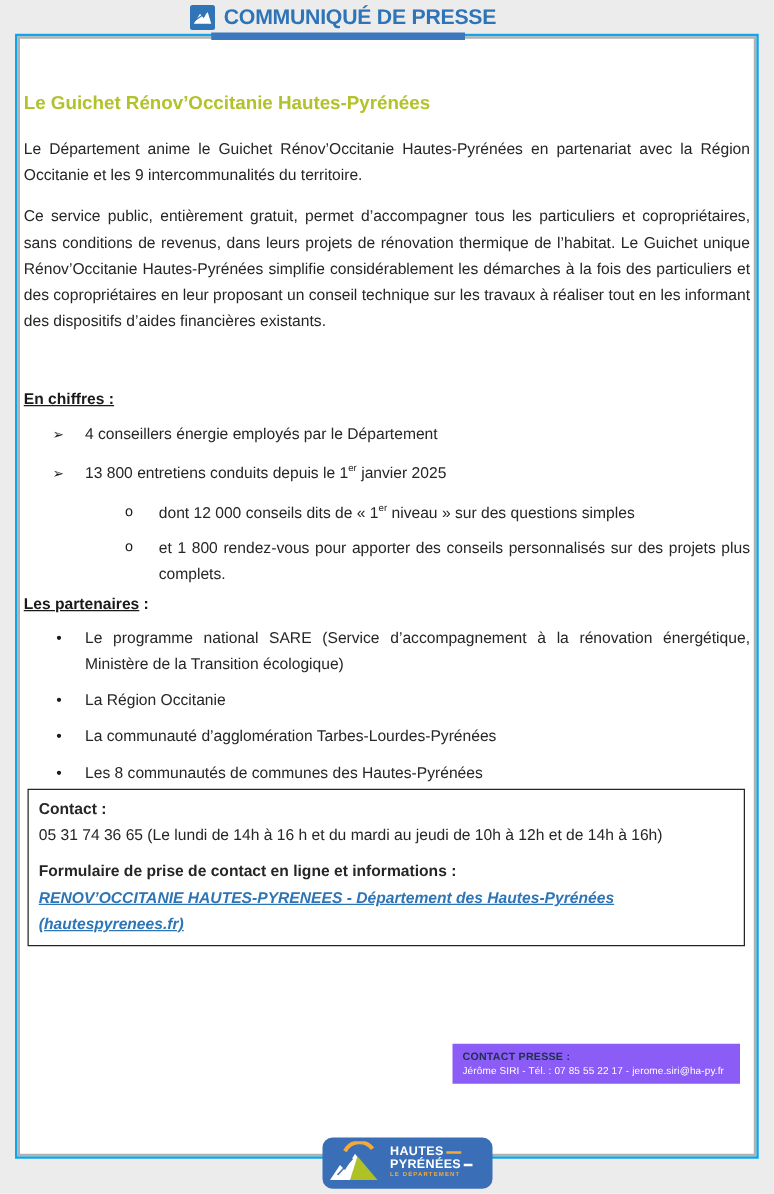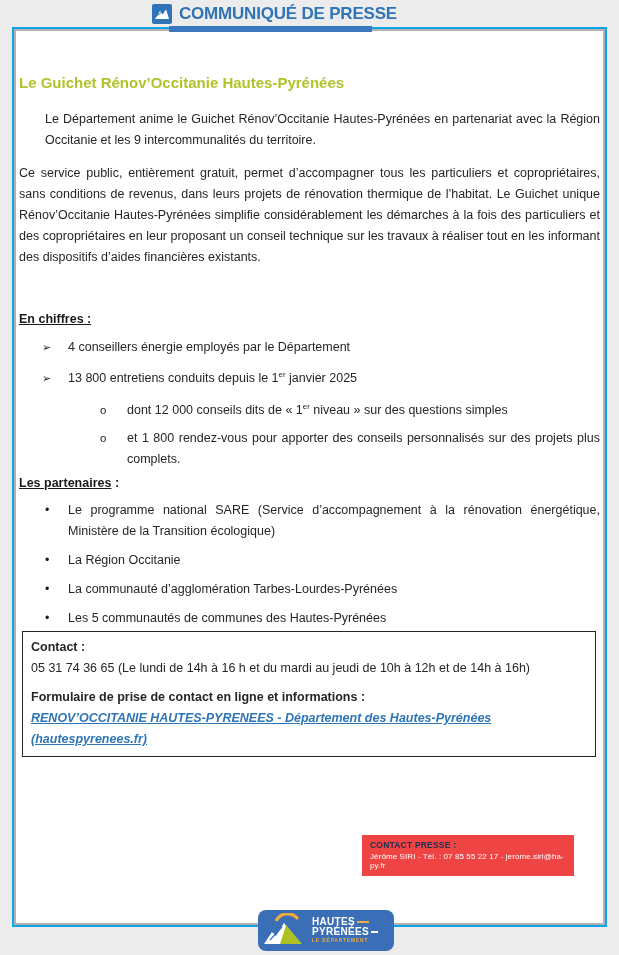--- a/index.html
+++ b/index.html
@@ -28,21 +28,21 @@
     box-sizing:border-box;background:#FFFFFF;border:2px solid #0ea5e9;
   }
   .frame::after{
     content:"";position:absolute;inset:0;border:2px solid #B2B2B2;pointer-events:none;
   }
   .content{padding:0 5px;font-size:12.5px;line-height:21px;}
   .doc-title{
     margin:44px 0 0 0;font-size:15px;line-height:19px;font-weight:bold;color:#B2C22A;
   }
   .para{margin:0;text-align:justify;}
-  .p1{margin-top:17px;margin-left:26px;}
+  .p1{margin-top:17px;}
   .p2{margin-top:12px;}
   .p3{margin-top:18px;}
   .sec-heading{margin:0;font-size:12.5px;line-height:21px;font-weight:bold;color:#1A1A1A;}
   .sec-figures{margin-top:41px;}
   .sec-partners{margin-top:3px;}
   .u{text-decoration:underline;}
   .li{display:flex;margin:0;}
   .li .b{flex:0 0 auto;color:#1A1A1A;}
   .li .t{flex:1 1 auto;text-align:justify;}
   .l1{padding-left:23px;}
@@ -62,22 +62,22 @@
   .cb-heading{margin:0;font-weight:bold;}
   .cb-line1{margin:8px 0 0 0;}
   .cb-line2{margin:0;}
   .cb-form{margin:8px 0 0 0;font-weight:bold;}
   .cb-link{
     display:inline-block;margin:0;color:#2E75B6;font-weight:bold;font-style:italic;
     text-decoration:underline;cursor:pointer;
   }
   
   .press-box{
-    position:absolute;left:362px;top:835px;width:212px;box-sizing:border-box;
-    background:#ef4444;padding:5px 8px 6px 8px;z-index:4;
+    position:absolute;left:362px;top:835px;width:230px;box-sizing:border-box;
+    background:#8b5cf6;padding:5px 8px 6px 8px;z-index:4;
   }
   .pb-title{font-size:8.5px;font-weight:bold;color:#20304E;letter-spacing:0.2px;}
   .pb-details{font-size:8px;color:#FFFFFF;margin-top:2px;letter-spacing:0.1px;}
   
   .footer-logo{
     position:absolute;left:258px;top:910px;width:136px;height:41px;box-sizing:border-box;
     background:#3A6FB7;border-radius:8px;z-index:10;
     display:flex;align-items:center;padding:3px 5px 3px 4px;gap:2px;
   }
   .logo-art{flex:0 0 auto;}
@@ -140,21 +140,21 @@
     <div class="li lp m8">
       <span class="b">•</span>
       <span class="t">La Région Occitanie</span>
     </div>
     <div class="li lp m8">
       <span class="b">•</span>
       <span class="t">La communauté d’agglomération Tarbes-Lourdes-Pyrénées</span>
     </div>
     <div class="li lp m8">
       <span class="b">•</span>
-      <span class="t">Les 5 communautés de communes des Hautes-Pyrénées</span>
+      <span class="t">Les 8 communautés de communes des Hautes-Pyrénées</span>
     </div>
 
     <div class="contact-box">
       <p class="cb-heading">Contact :</p>
       <p class="cb-line2">05 31 74 36 65 (Le lundi de 14h à 16 h et du mardi au jeudi de 10h à 12h et de 14h à 16h)</p>
       <p class="cb-form">Formulaire de prise de contact en ligne et informations :</p>
       <a class="cb-link">RENOV’OCCITANIE HAUTES-PYRENEES - Département des Hautes-Pyrénées (hautespyrenees.fr)</a>
     </div>
 
   </div>

